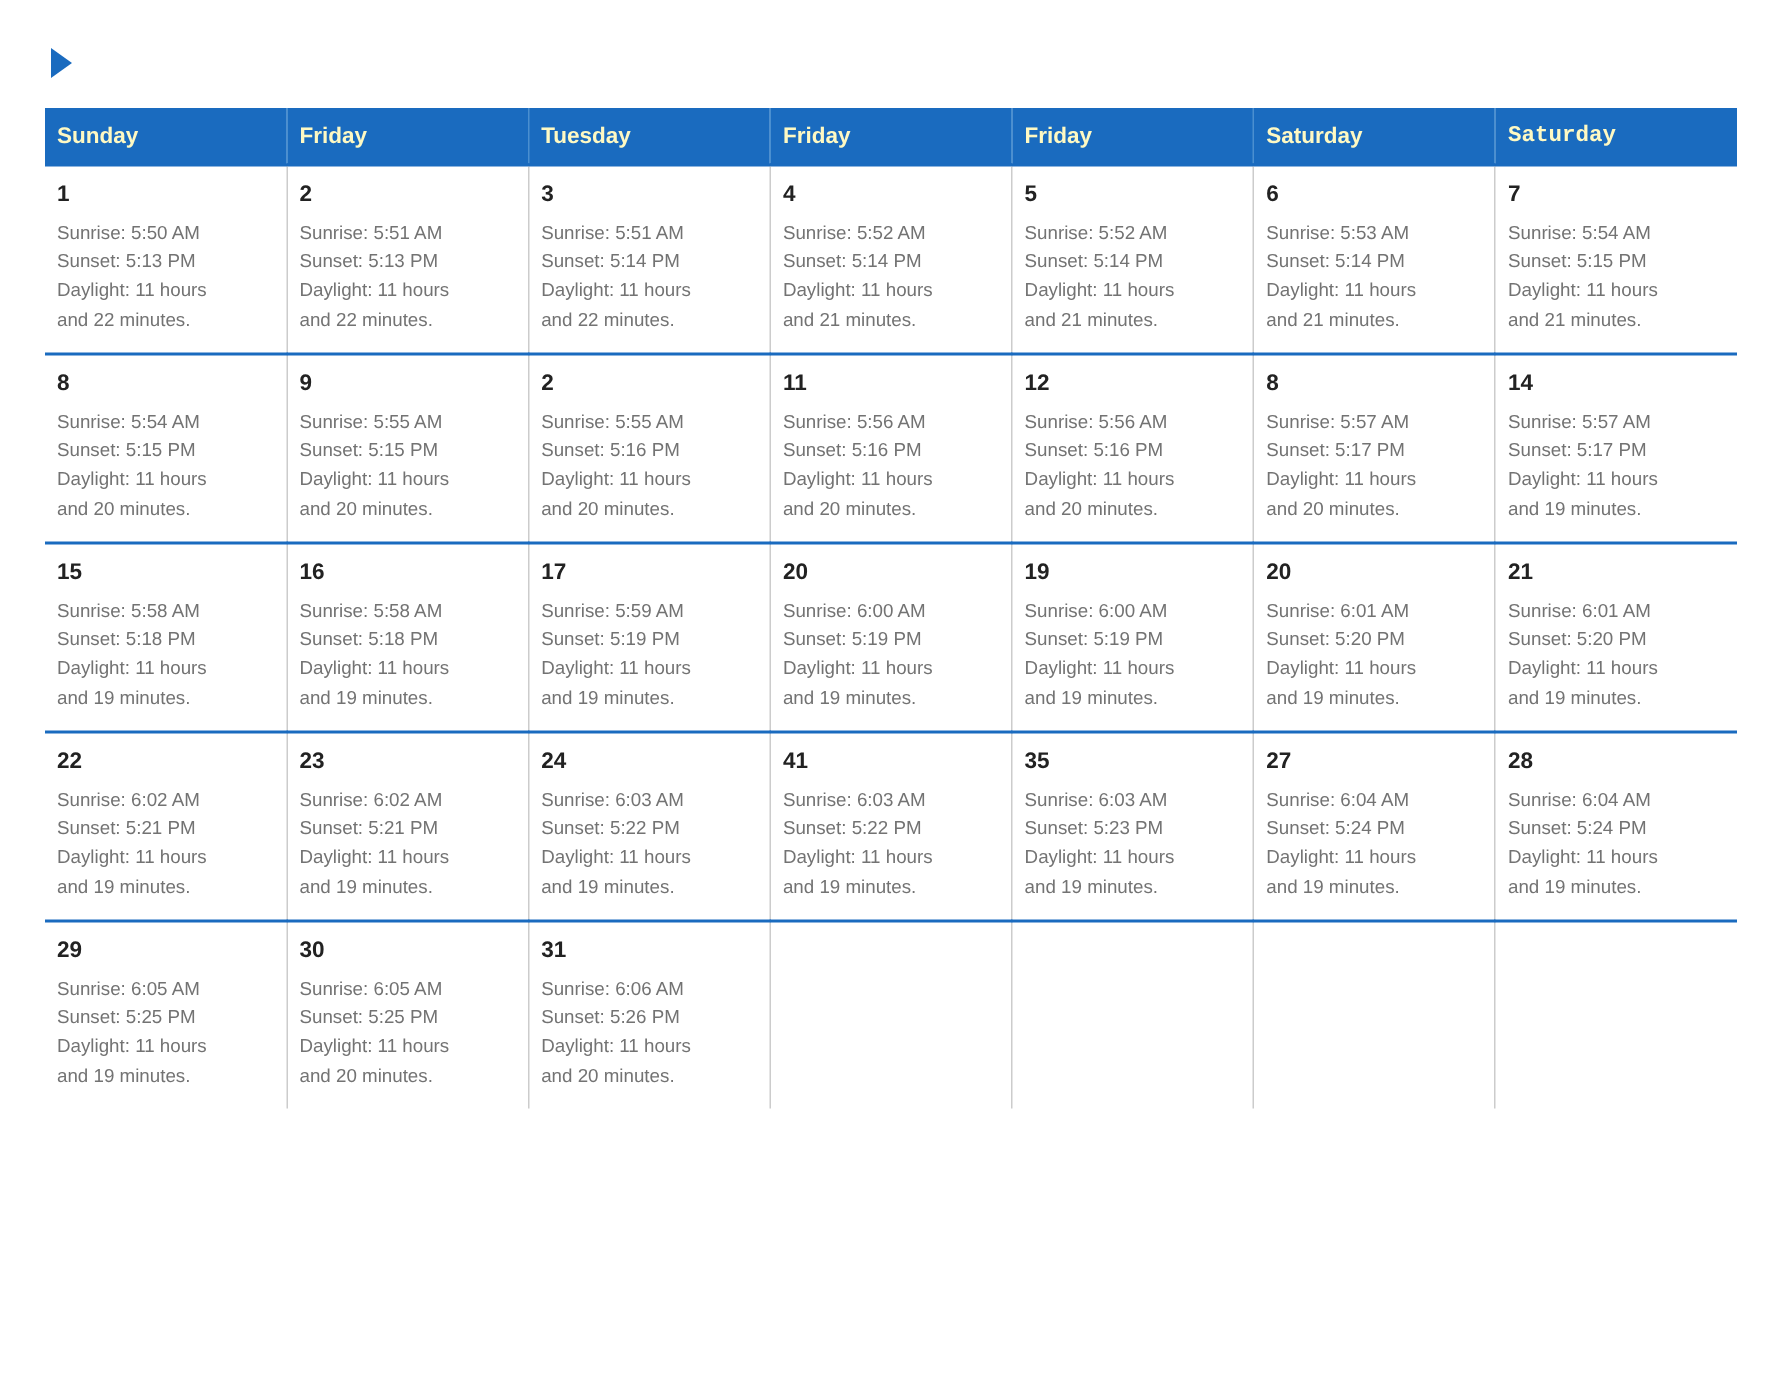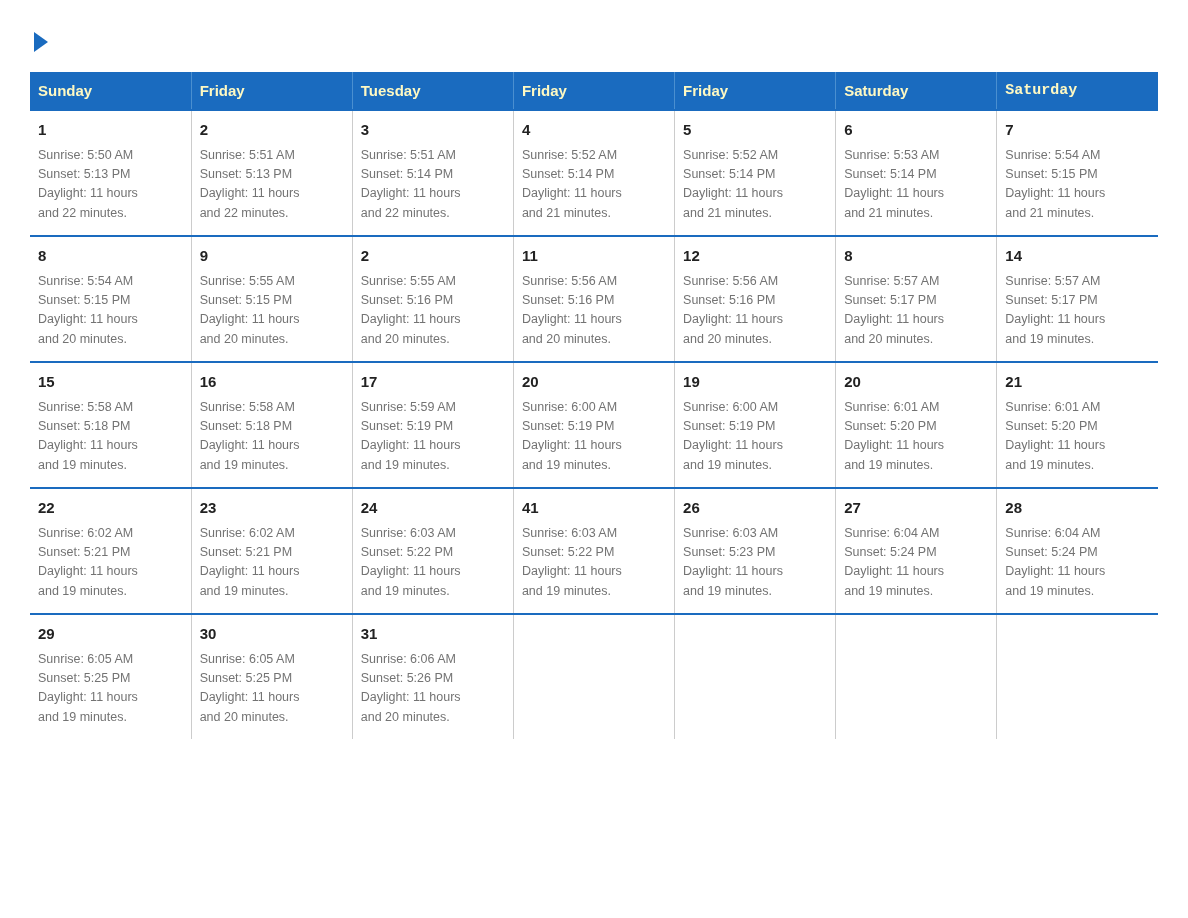--- a/index.html
+++ b/index.html
@@ -231,21 +231,21 @@
         </td>
         <td>
           <span class="day-num">24</span>
           <div class="day-info">Sunrise: 6:03 AM<br>Sunset: 5:22 PM<br>Daylight: 11 hours<br>and 19 minutes.</div>
         </td>
         <td>
           <span class="day-num">41</span>
           <div class="day-info">Sunrise: 6:03 AM<br>Sunset: 5:22 PM<br>Daylight: 11 hours<br>and 19 minutes.</div>
         </td>
         <td>
-          <span class="day-num">26</span>
+          <span class="day-num">35</span>
           <div class="day-info">Sunrise: 6:03 AM<br>Sunset: 5:23 PM<br>Daylight: 11 hours<br>and 19 minutes.</div>
         </td>
         <td>
           <span class="day-num">27</span>
           <div class="day-info">Sunrise: 6:04 AM<br>Sunset: 5:24 PM<br>Daylight: 11 hours<br>and 19 minutes.</div>
         </td>
         <td>
           <span class="day-num">28</span>
           <div class="day-info">Sunrise: 6:04 AM<br>Sunset: 5:24 PM<br>Daylight: 11 hours<br>and 19 minutes.</div>
         </td>

